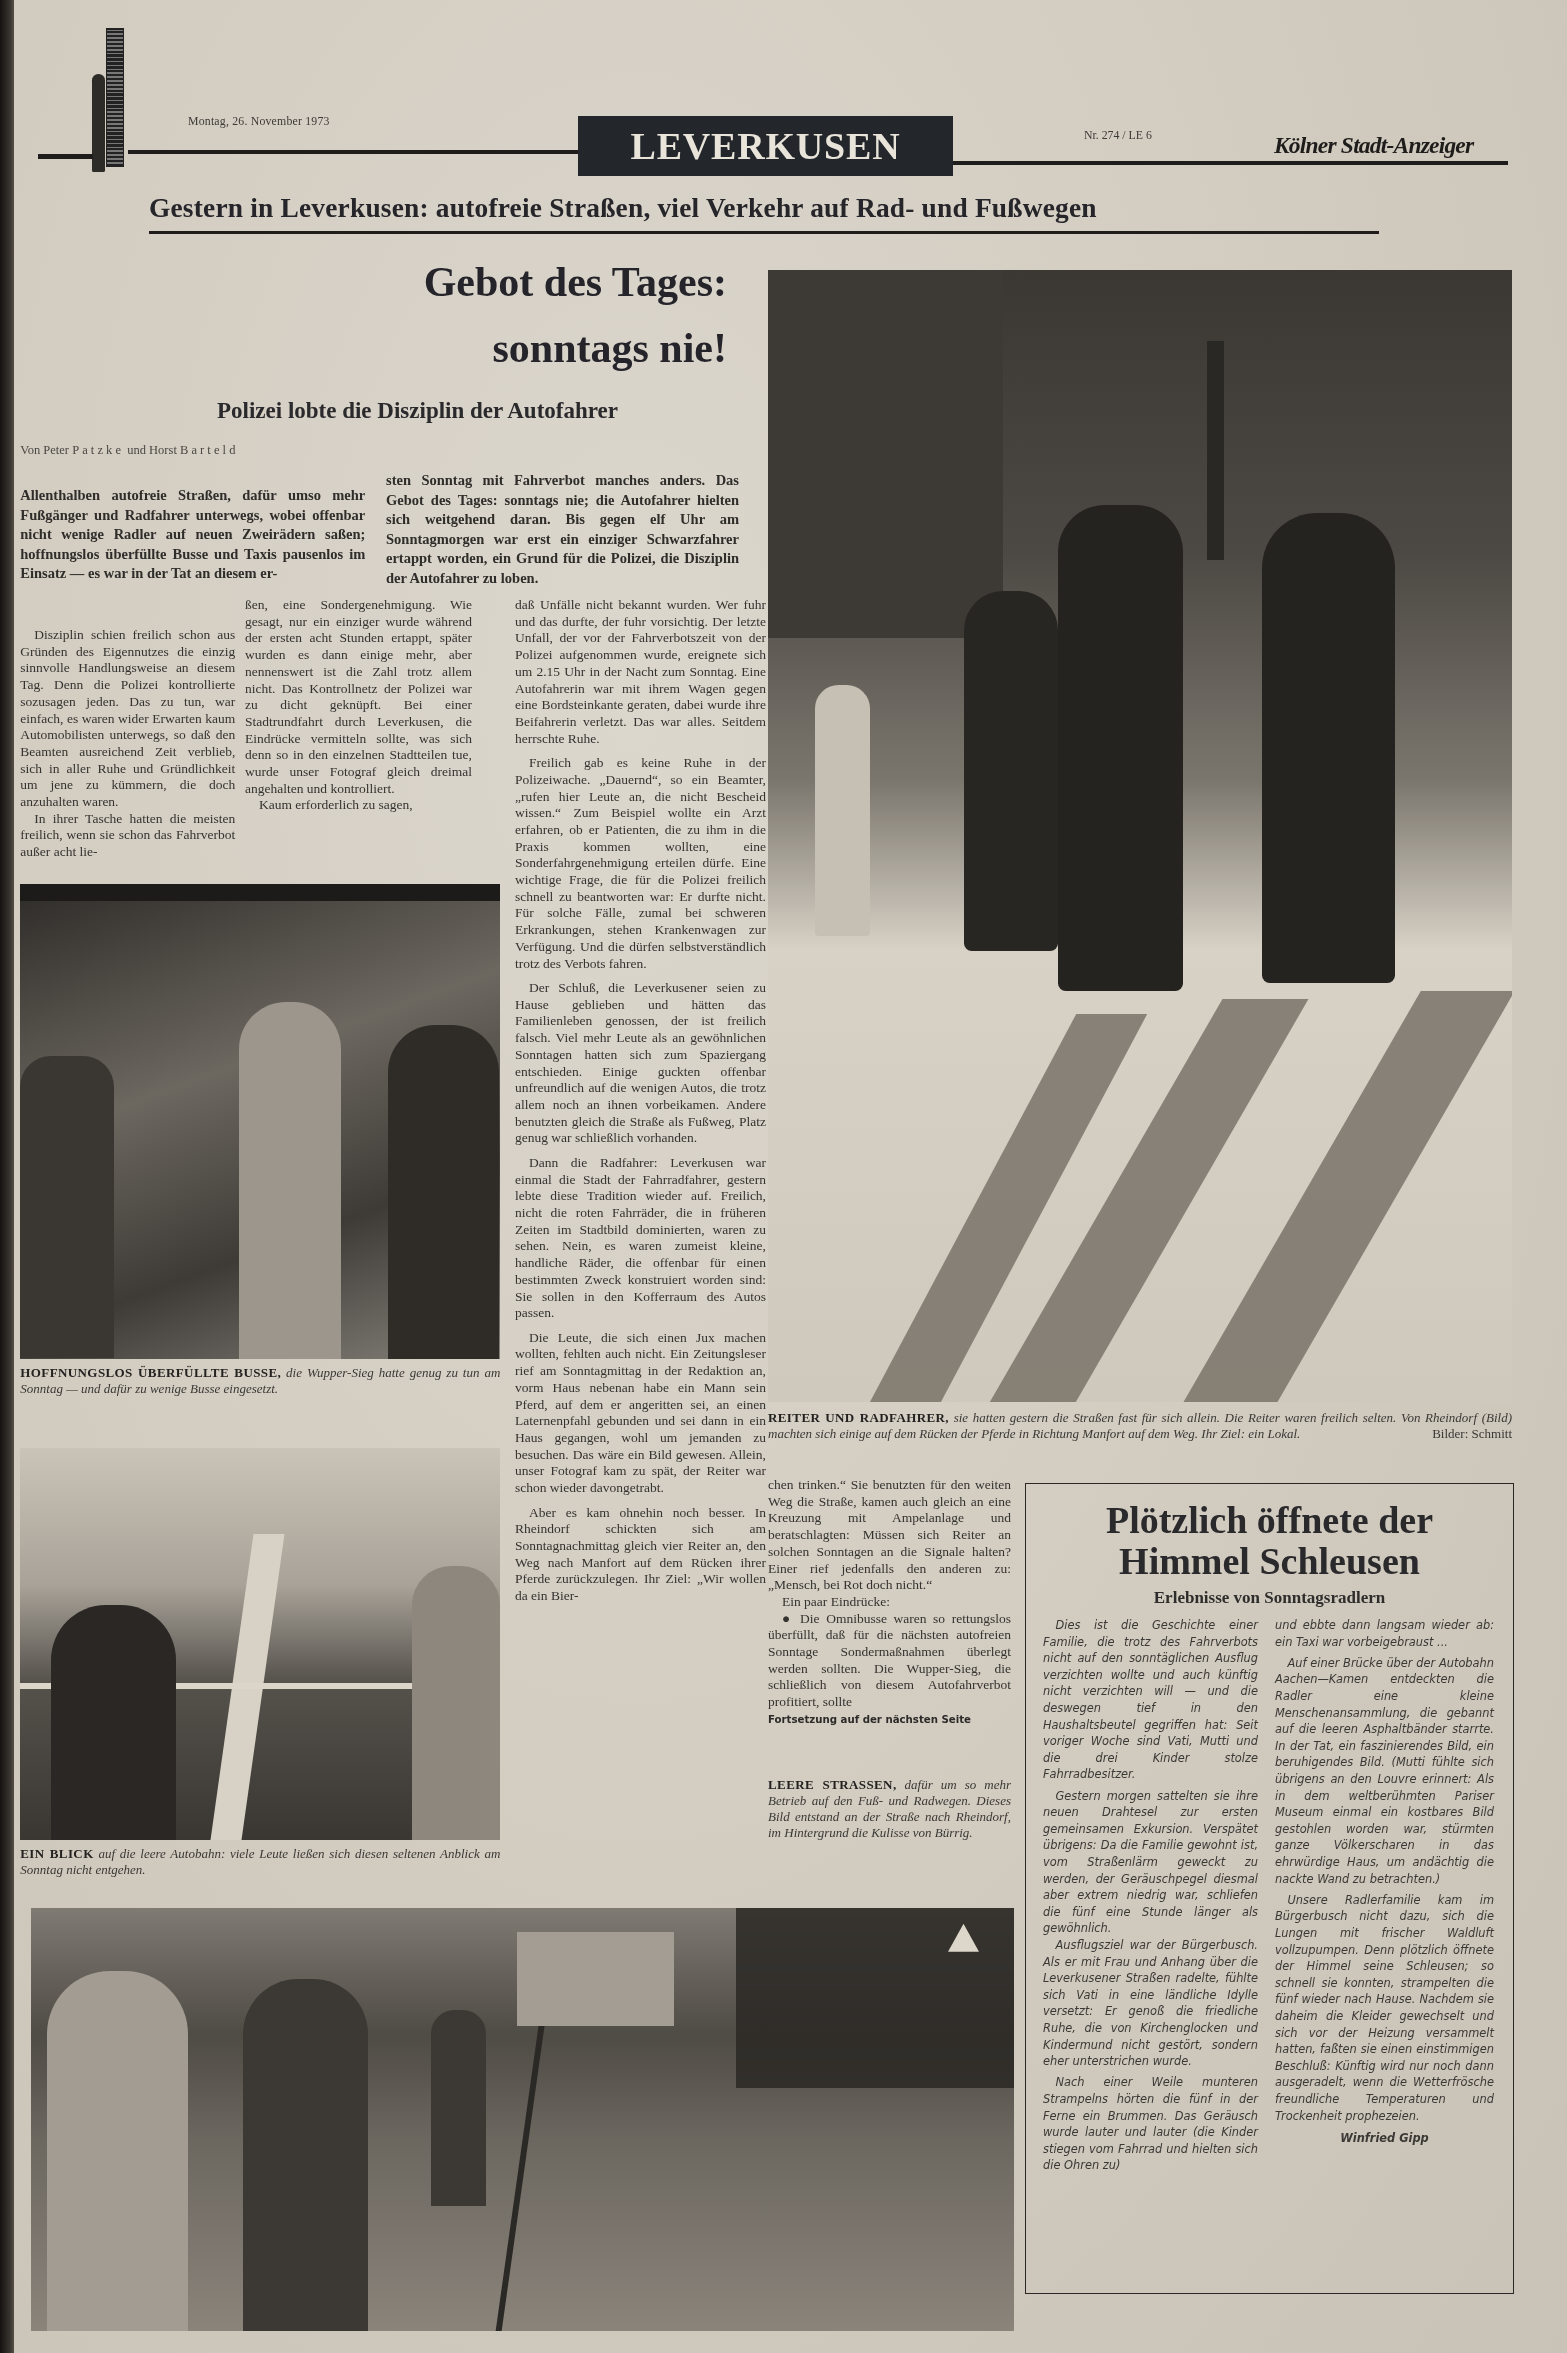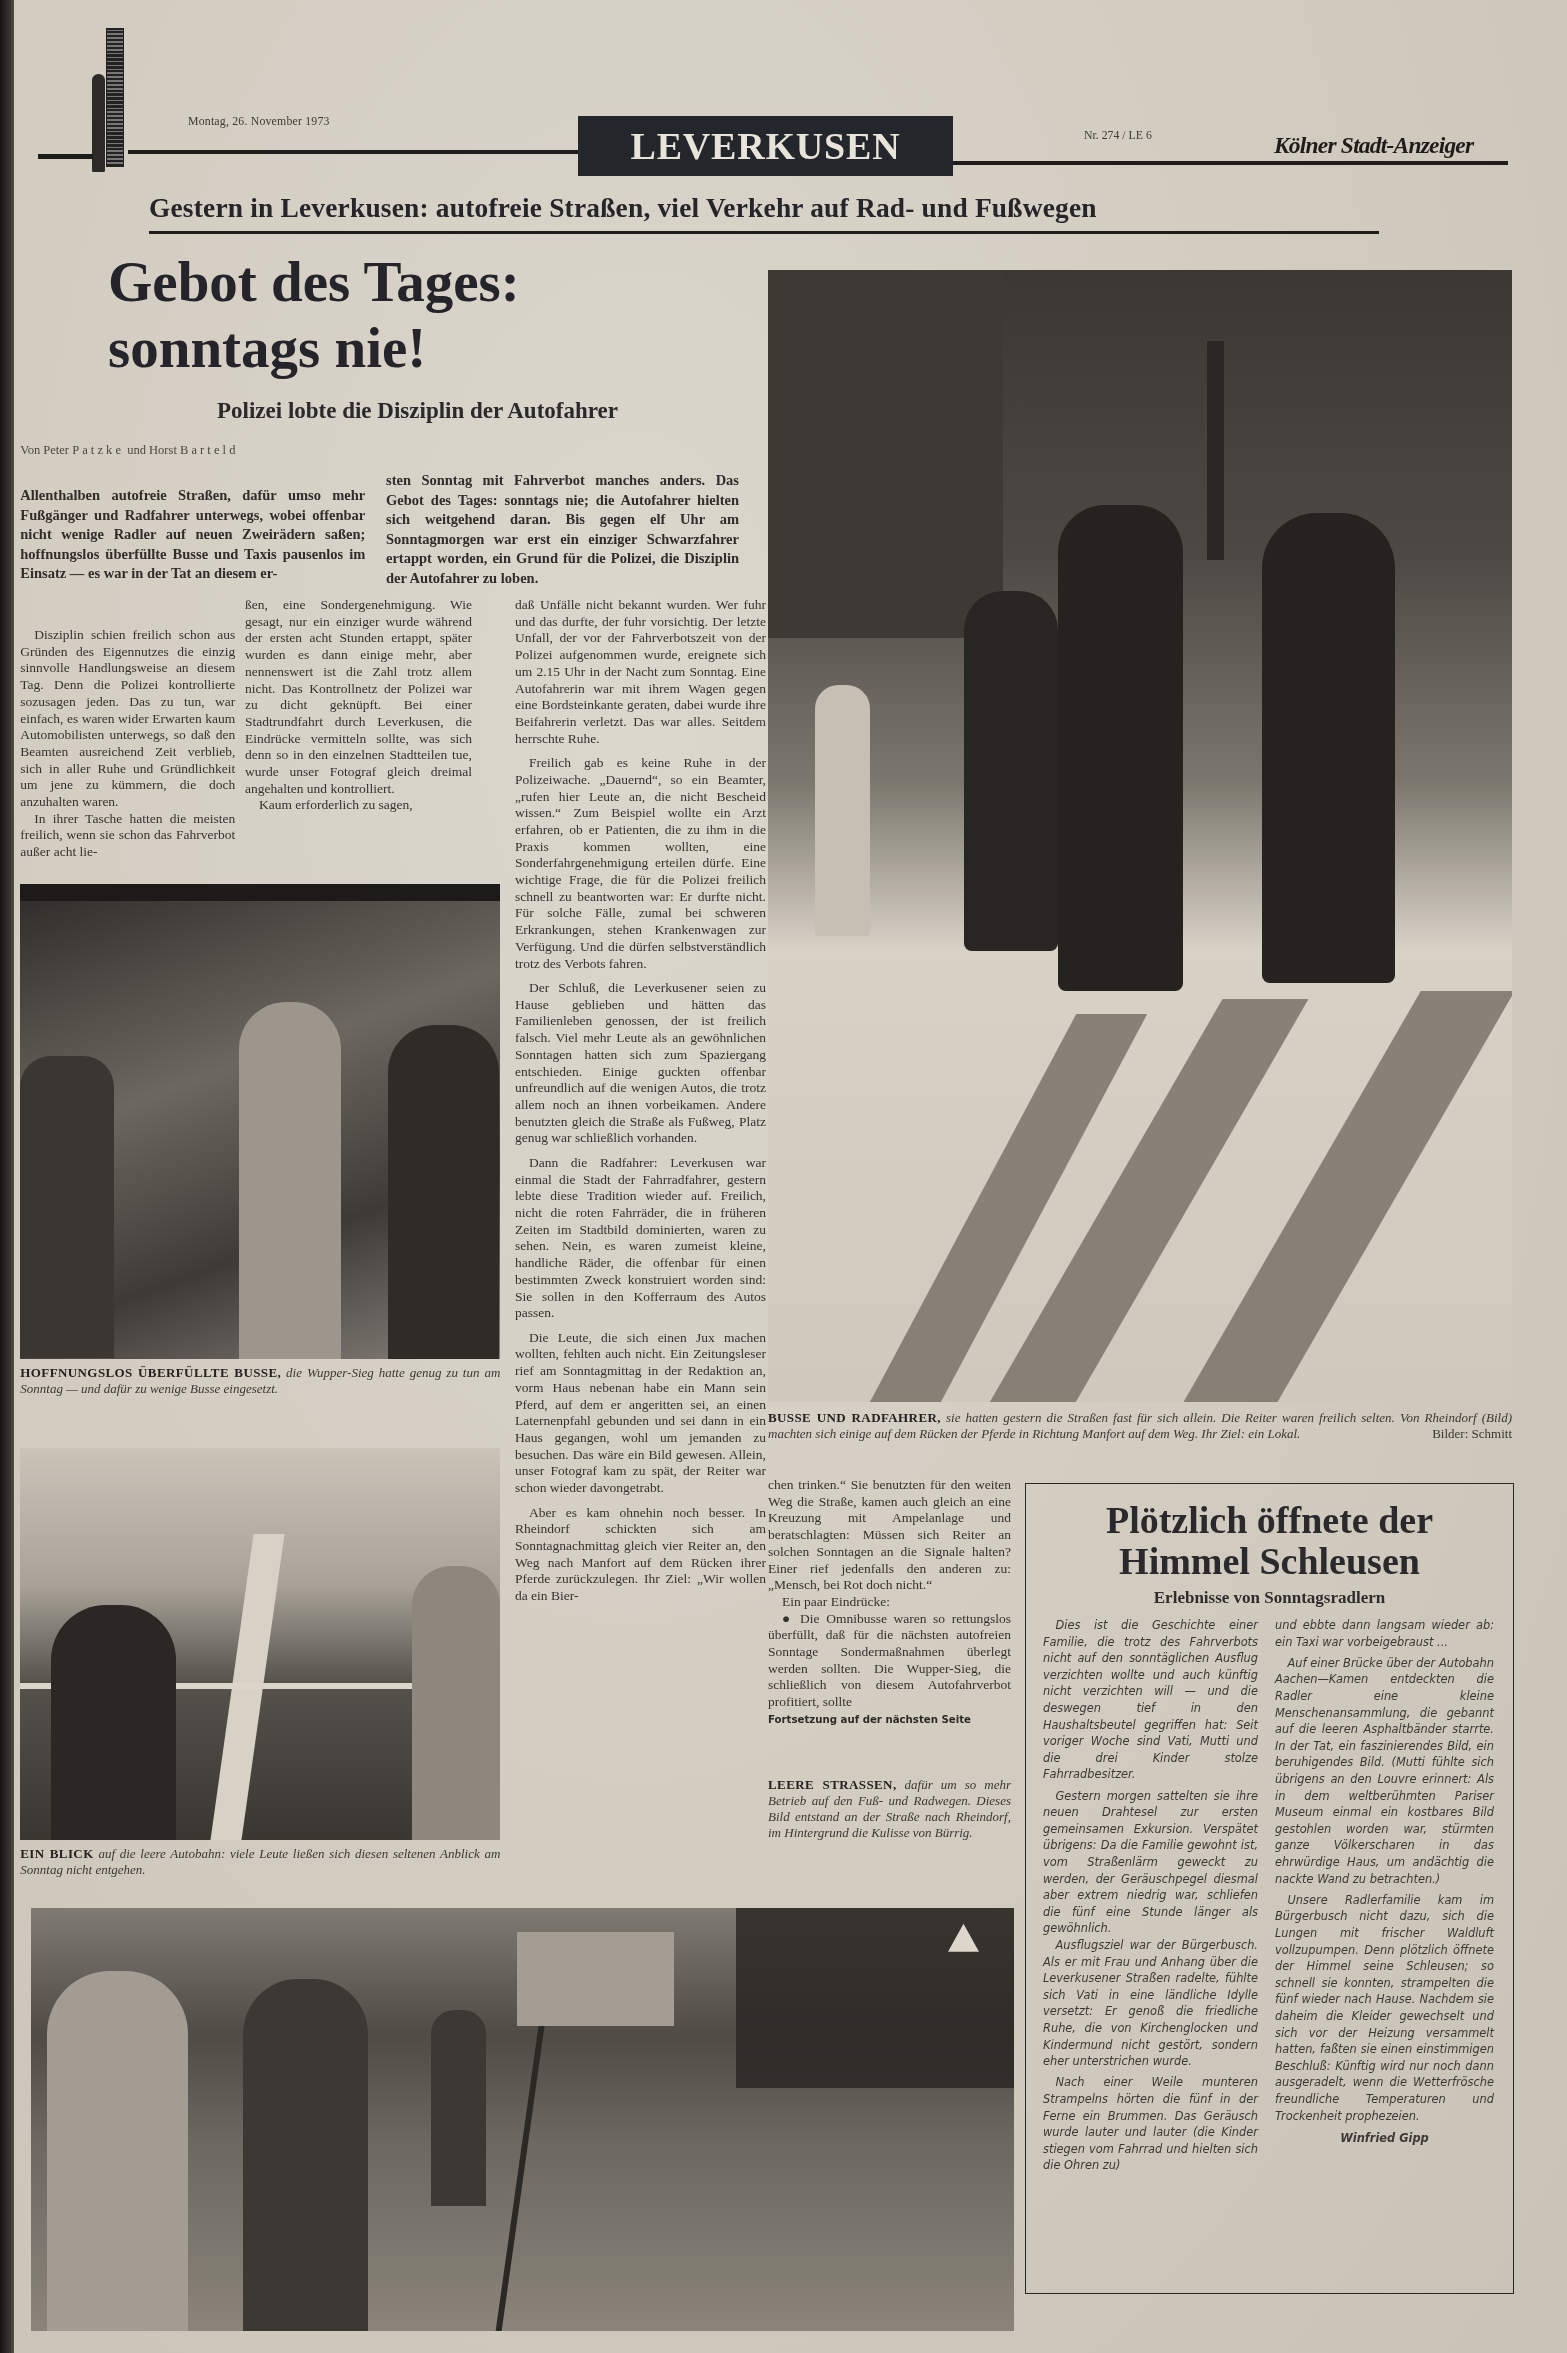--- a/index.html
+++ b/index.html
@@ -18,21 +18,21 @@
   
   .logo-tower { left:92px; top:28px; width:15.7px; height:137px; background:repeating-linear-gradient(0deg,#222 0 2.4px,#777 2.4px 3.9px); border:0.8px solid #222;}
   .logo-figure { left:78px; top:74px; width:12.5px; height:98px; background:#2d2b28; border-radius:6.3px 6.3px 1.6px 1.6px; }
   .rule { background:#1e1d1b; height:3.9px; }
   .date { left:174px; top:114px; font-size:11.8px; color:#3c3a36; letter-spacing:0.2px;}
   .section-box { left:564px; top:116px; width:375px; height:60px; background:#23262a; color:#e8e4da;
     font-size:38px; font-weight:bold; text-align:center; line-height:60px; letter-spacing:0.8px; }
   .issue { left:1070px; top:128px; font-size:11.8px; color:#3c3a36; }
   .paper-name { left:1260px; top:132px; font-size:23.5px; font-weight:bold; font-style:italic; color:#1e1d1b; letter-spacing:-0.8px;}
   .kicker { left:135px; top:193px; font-size:27.4px; font-weight:bold; letter-spacing:0.2px; color:#26252a;}
-  .h1 { left:94px; top:249px; width:619px; text-align:left; font-size:57px; font-weight:bold; line-height:66px; color:#25242a; }
+  .h1 { left:94px; top:249px; width:619px; text-align:right; font-size:42px; font-weight:bold; line-height:66px; color:#25242a; }
   .deck { left:94px; top:398px; width:619px; text-align:center; font-size:23px; font-weight:bold; color:#2a292c; }
   .col { font-size:13.5px; line-height:16.7px; text-align:justify; color:#353330; }
   .col p { margin:0; text-indent:14px; }
   .col p.sp { margin-top:7.8px; }
   .lead { font-size:14.5px; line-height:19.6px; font-weight:bold; text-align:justify; color:#2f2d2a;margin-top:28px; }
   .byline { font-size:12.5px; color:#4a4844; }
   .byline b { letter-spacing:3.1px; font-weight:normal; }
   .photo { background:#58544e; overflow:hidden; }
   .photo-riders { background:
      linear-gradient(180deg,#3b3834 0%,#4c4843 25%,#7b766d 45%,#d7d1c6 60%,#cfc9bd 100%); }
@@ -131,21 +131,21 @@
     <div class="shape" style="left:439px;top:71px;width:17px;height:219px;background:#2a2825"></div>
     <div class="shape" style="left:196px;top:321px;width:94px;height:360px;background:#282623;border-radius:39px 39px 7.8px 7.8px"></div>
     <div class="shape" style="left:290px;top:235px;width:125px;height:486px;background:#252320;border-radius:47px 47px 7.8px 7.8px"></div>
     <div class="shape" style="left:494px;top:243px;width:133px;height:470px;background:#252320;border-radius:55px 55px 7.8px 7.8px"></div>
     <div class="shape" style="left:47px;top:415px;width:55px;height:251px;background:#c6c0b4;border-radius:23.5px 23.5px 3.9px 3.9px"></div>
     <div class="shape" style="left:204px;top:744px;width:71px;height:392px;background:#6d675e;transform:skewX(-28deg);opacity:.75"></div>
     <div class="shape" style="left:337px;top:729px;width:86px;height:407px;background:#6d675e;transform:skewX(-30deg);opacity:.75"></div>
     <div class="shape" style="left:533px;top:721px;width:94px;height:415px;background:#6d675e;transform:skewX(-30deg);opacity:.75"></div>
   </div>
   <div class="abs caption" style="left:754px;top:1410px;width:744px;">
-    <b>BUSSE UND RADFAHRER,</b>
+    <b>REITER UND RADFAHRER,</b>
     <span>sie hatten gestern die Straßen fast für sich allein. Die Reiter waren freilich selten. Von Rheindorf (Bild) machten sich einige auf dem Rücken der Pferde in Richtung Manfort auf dem Weg. Ihr Ziel: ein Lokal.</span>
     <span class="credit" style="float:right">Bilder: Schmitt</span>
   </div>
 
   <div class="abs col" style="left:754px;top:1477px;width:243px;">
     <p style="text-indent:0">chen trinken.“ Sie benutzten für den weiten Weg die Straße, kamen auch gleich an eine Kreuzung mit Ampelanlage und beratschlagten: Müssen sich Reiter an solchen Sonntagen an die Signale halten? Einer rief jedenfalls den anderen zu: „Mensch, bei Rot doch nicht.“</p>
     <p>Ein paar Eindrücke:</p>
     <p>● Die Omnibusse waren so rettungslos überfüllt, daß für die nächsten autofreien Sonntage Sondermaßnahmen überlegt werden sollten. Die Wupper-Sieg, die schließlich von diesem Autofahrverbot profitiert, sollte</p>
     <div class="cont" style="margin-top:1.6px">Fortsetzung auf der nächsten Seite</div>
   </div>

